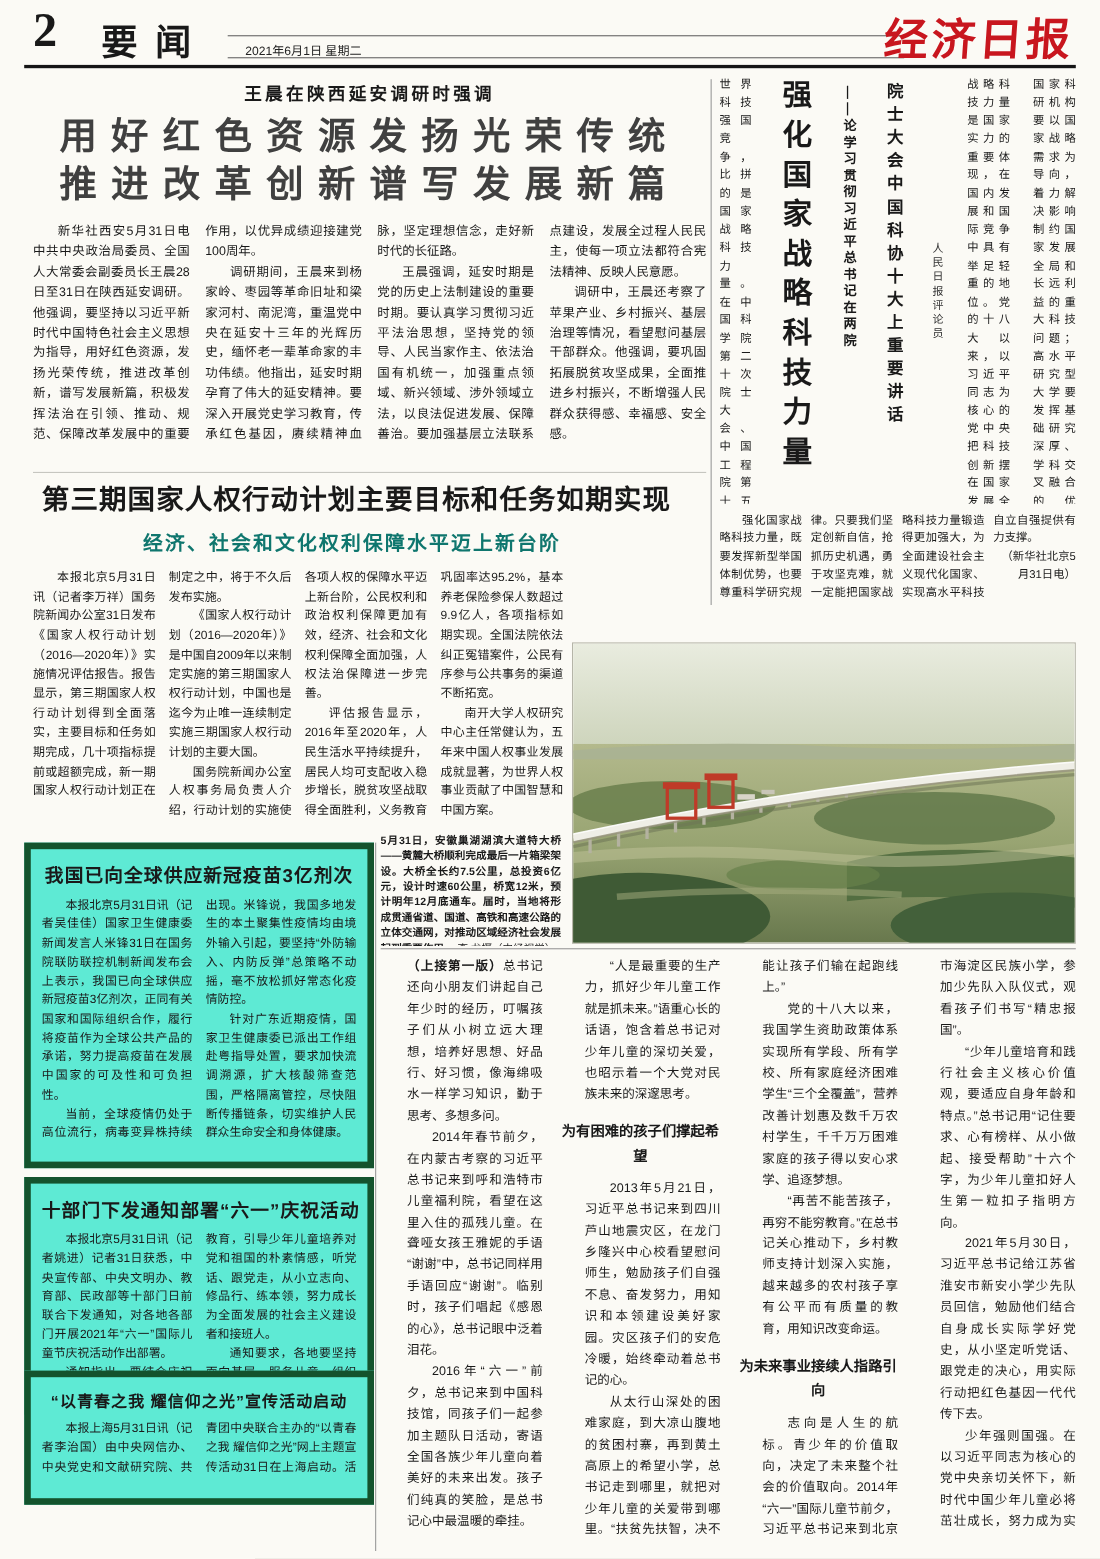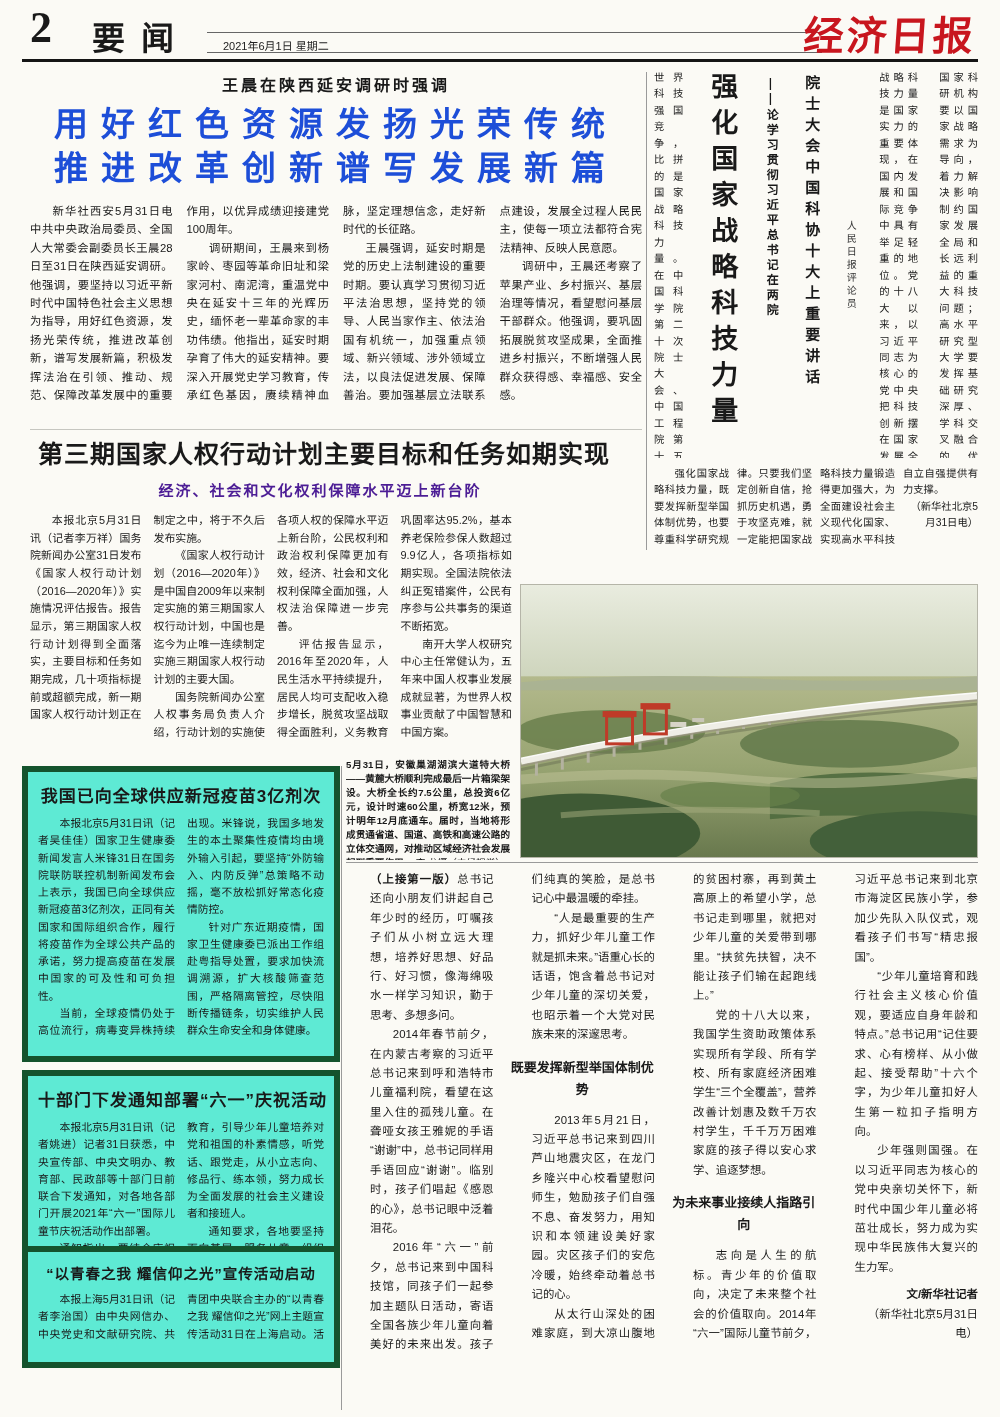--- a/index.html
+++ b/index.html
@@ -22,21 +22,21 @@
               font-size: 40px; color: #c8161e; letter-spacing: 3px; transform: skewX(-4deg); }
 
   
   .jt { text-align: justify; }
   .jt p { text-indent: 2em; }
   .signoff { text-align: right; text-indent: 0 !important; }
 
   
   #lead { position: absolute; left: 30px; top: 72px; width: 612px; height: 356px; }
   .kicker { text-align: center; font-size: 16px; font-weight: 700; letter-spacing: 3px; }
-  .lead-title { text-align: center; color: #1d4ed8; font-size: 34px; font-weight: 900;
+  .lead-title { text-align: center; color: #404040; font-size: 34px; font-weight: 900;
                 letter-spacing: 13px; line-height: 1.28; white-space: nowrap; }
   .lead-title.first { margin-top: 7px; }
   .lead-body { margin-top: 12px; height: 228px; column-count: 4; column-gap: 14px;
                font-size: 11.3px; line-height: 1.63; overflow: hidden; }
 
   
   #div-lead-edit { position: absolute; left: 646px; top: 72px; width: 1px; height: 478px; background: #9a9a9a; }
   #editorial { position: absolute; left: 654px; top: 70px; width: 324px; height: 482px; }
   .ed-top { display: flex; height: 388px; gap: 21px; }
   .ed-col { font-size: 10.3px; line-height: 1.6; text-align: justify; height: 100%; overflow: hidden; }
@@ -49,22 +49,22 @@
   .ed-sub2 { width: 25px; font-size: 15px; font-weight: 800; letter-spacing: 6px; padding-top: 5px; }
   .ed-byline { width: 15px; font-size: 10px; letter-spacing: 3px; color: #333; padding-top: 150px; }
   .ed-bottom { margin-top: 8px; height: 84px; column-count: 4; column-gap: 8px;
                font-size: 10.3px; line-height: 1.6; text-align: justify; overflow: hidden; }
   .ed-bottom p { text-indent: 2em; }
 
   
   #rule-rights { position: absolute; left: 30px; top: 429px; width: 612px; height: 1px; background: #c6c6c0; }
   #rights { position: absolute; left: 30px; top: 434px; width: 580px; height: 322px; }
   #rights h2 { text-align: right; font-size: 25px; font-weight: 900; letter-spacing: 1px; white-space: nowrap; }
-  #rights .subtitle { text-align: center; font-size: 15px; font-weight: 700; margin-top: 9px;
-                      letter-spacing: 2px; color: #4c1d95; }
+  #rights .subtitle { text-align: center; font-size: 18px; font-weight: 700; margin-top: 9px;
+                      letter-spacing: 2px; color: #0f766e; }
   .rights-body { width: 482px; margin-top: 12px; height: 248px; column-count: 4; column-gap: 12px;
                  font-size: 10.9px; line-height: 1.62; overflow: hidden; }
 
   
   #photo { position: absolute; left: 520px; top: 584px; width: 458px; height: 274px;
            border: 1px solid #b5b5a8; overflow: hidden; }
   #photo svg { display: block; width: 100%; height: 100%; }
   #caption { position: absolute; left: 346px; top: 758px; width: 164px; height: 102px;
              font-size: 9.6px; line-height: 1.46; text-align: justify; font-weight: 600; overflow: hidden; }
   #caption .credit { font-weight: 400; }
@@ -243,30 +243,32 @@
   <section id="cont">
     <div class="cont-body">
       <p class="leadin">
         <b>（上接第一版）</b><span>总书记还向小朋友们讲起自己年少时的经历，叮嘱孩子们从小树立远大理想，培养好思想、好品行、好习惯，像海绵吸水一样学习知识，勤于思考、多想多问。</span>
       </p>
       <div>
           <p>2014年春节前夕，在内蒙古考察的习近平总书记来到呼和浩特市儿童福利院，看望在这里入住的孤残儿童。在聋哑女孩王雅妮的手语“谢谢”中，总书记同样用手语回应“谢谢”。临别时，孩子们唱起《感恩的心》，总书记眼中泛着泪花。</p>
           <p>2016年“六一”前夕，总书记来到中国科技馆，同孩子们一起参加主题队日活动，寄语全国各族少年儿童向着美好的未来出发。孩子们纯真的笑脸，是总书记心中最温暖的牵挂。</p>
           <p>“人是最重要的生产力，抓好少年儿童工作就是抓未来。”语重心长的话语，饱含着总书记对少年儿童的深切关爱，也昭示着一个大党对民族未来的深邃思考。</p>
         </div>
-      <h4>既要发挥新型举国体制优势</h4>
+      <h4>为有困难的孩子们撑起希望</h4>
       <div>
           <p>2013年5月21日，习近平总书记来到四川芦山地震灾区，在龙门乡隆兴中心校看望慰问师生，勉励孩子们自强不息、奋发努力，用知识和本领建设美好家园。灾区孩子们的安危冷暖，始终牵动着总书记的心。</p>
           <p>从太行山深处的困难家庭，到大凉山腹地的贫困村寨，再到黄土高原上的希望小学，总书记走到哪里，就把对少年儿童的关爱带到哪里。“扶贫先扶智，决不能让孩子们输在起跑线上。”</p>
           <p>党的十八大以来，我国学生资助政策体系实现所有学段、所有学校、所有家庭经济困难学生“三个全覆盖”，营养改善计划惠及数千万农村学生，千千万万困难家庭的孩子得以安心求学、追逐梦想。</p>
+          <p>“再苦不能苦孩子，再穷不能穷教育。”在总书记关心推动下，乡村教师支持计划深入实施，越来越多的农村孩子享有公平而有质量的教育，用知识改变命运。</p>
         </div>
       <h4>为未来事业接续人指路引向</h4>
       <div>
           <p>志向是人生的航标。青少年的价值取向，决定了未来整个社会的价值取向。2014年“六一”国际儿童节前夕，习近平总书记来到北京市海淀区民族小学，参加少先队入队仪式，观看孩子们书写“精忠报国”。</p>
           <p>“少年儿童培育和践行社会主义核心价值观，要适应自身年龄和特点。”总书记用“记住要求、心有榜样、从小做起、接受帮助”十六个字，为少年儿童扣好人生第一粒扣子指明方向。</p>
+          <p>2021年5月30日，习近平总书记给江苏省淮安市新安小学少先队员回信，勉励他们结合自身成长实际学好党史，从小坚定听党话、跟党走的决心，用实际行动把红色基因一代代传下去。</p>
           <p>少年强则国强。在以习近平同志为核心的党中央亲切关怀下，新时代中国少年儿童必将茁壮成长，努力成为实现中华民族伟大复兴的生力军。</p>
         </div>
       <p class="credit-line">文/新华社记者</p>
       <p class="signoff">（新华社北京5月31日电）</p>
     </div>
   </section>
 
 </div>
 
 </body></html>

